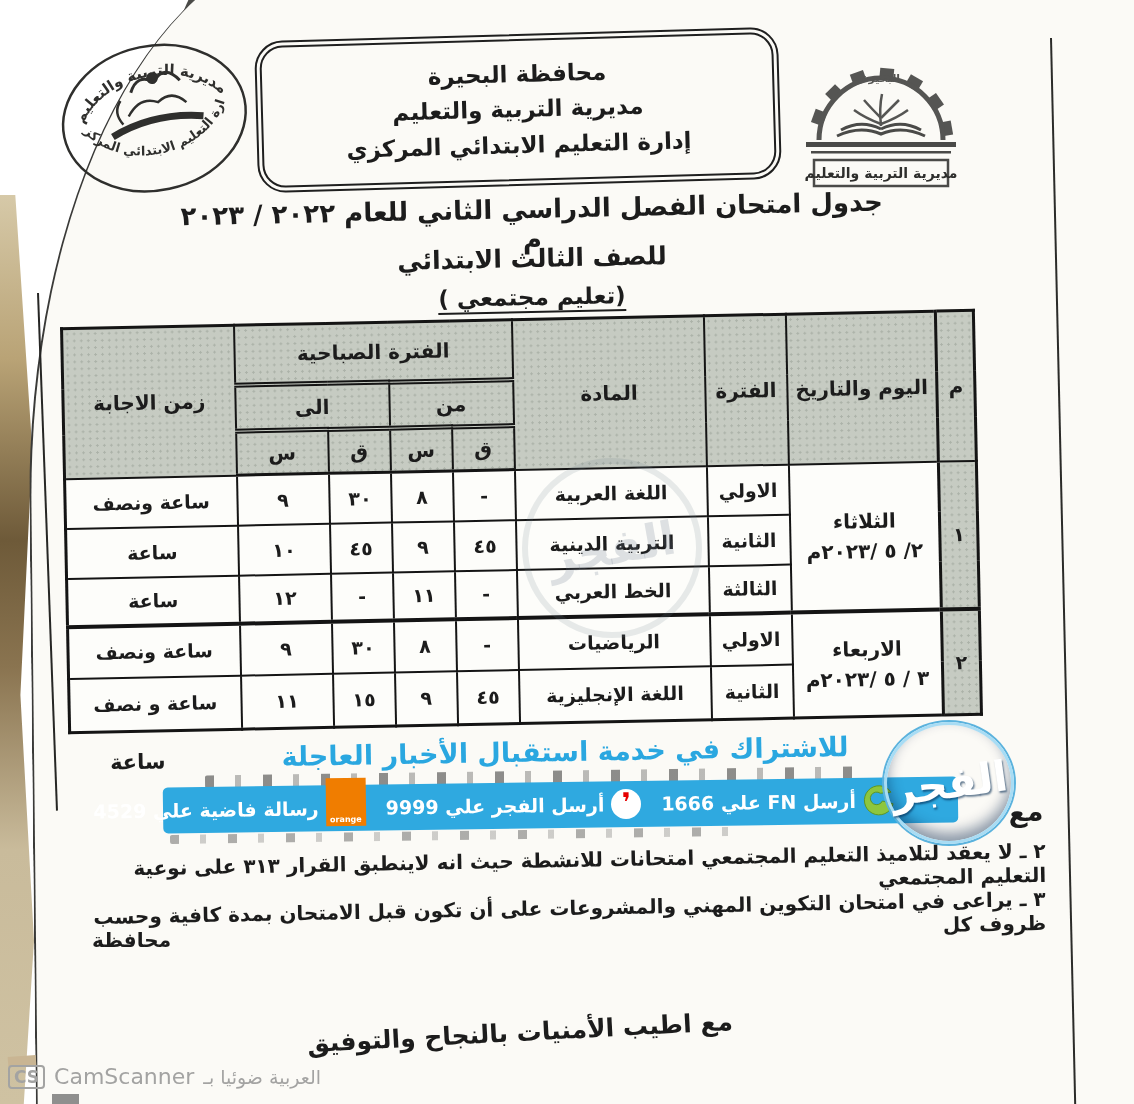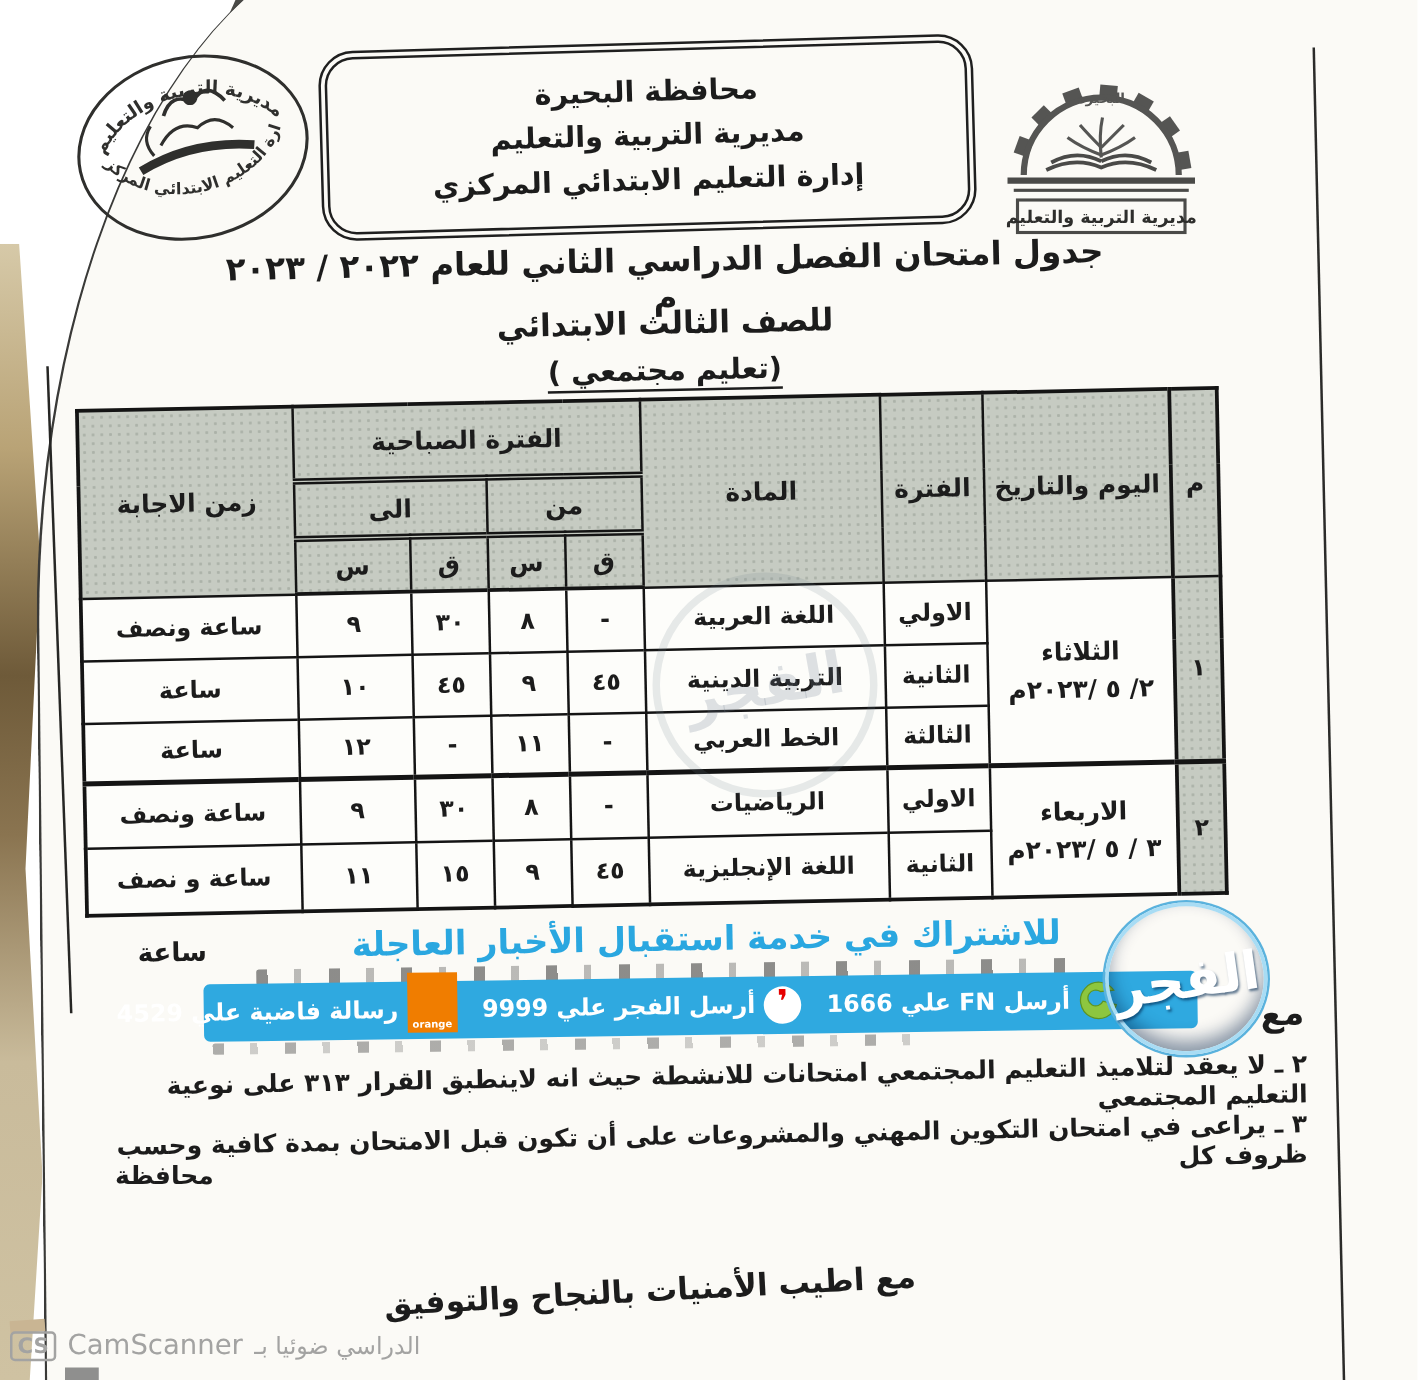--- a/index.html
+++ b/index.html
@@ -303,17 +303,17 @@
   <div class="note-cont">محافظة</div>
 
   <div class="closing">مع اطيب الأمنيات بالنجاح والتوفيق</div>
 
   <div class="fold-line"></div>
 
   <div class="tan-frag"></div>
   <div class="scan-row">
     <span class="cs-box">CS</span>
     <span class="cs-name">CamScanner</span>
-    <span class="cs-ar">الدراسي ضوئيا بـ</span>
+    <span class="cs-ar">العربية ضوئيا بـ</span>
   </div>
   <div class="gray-square"></div>
 
 </div>
 
 </body></html>

